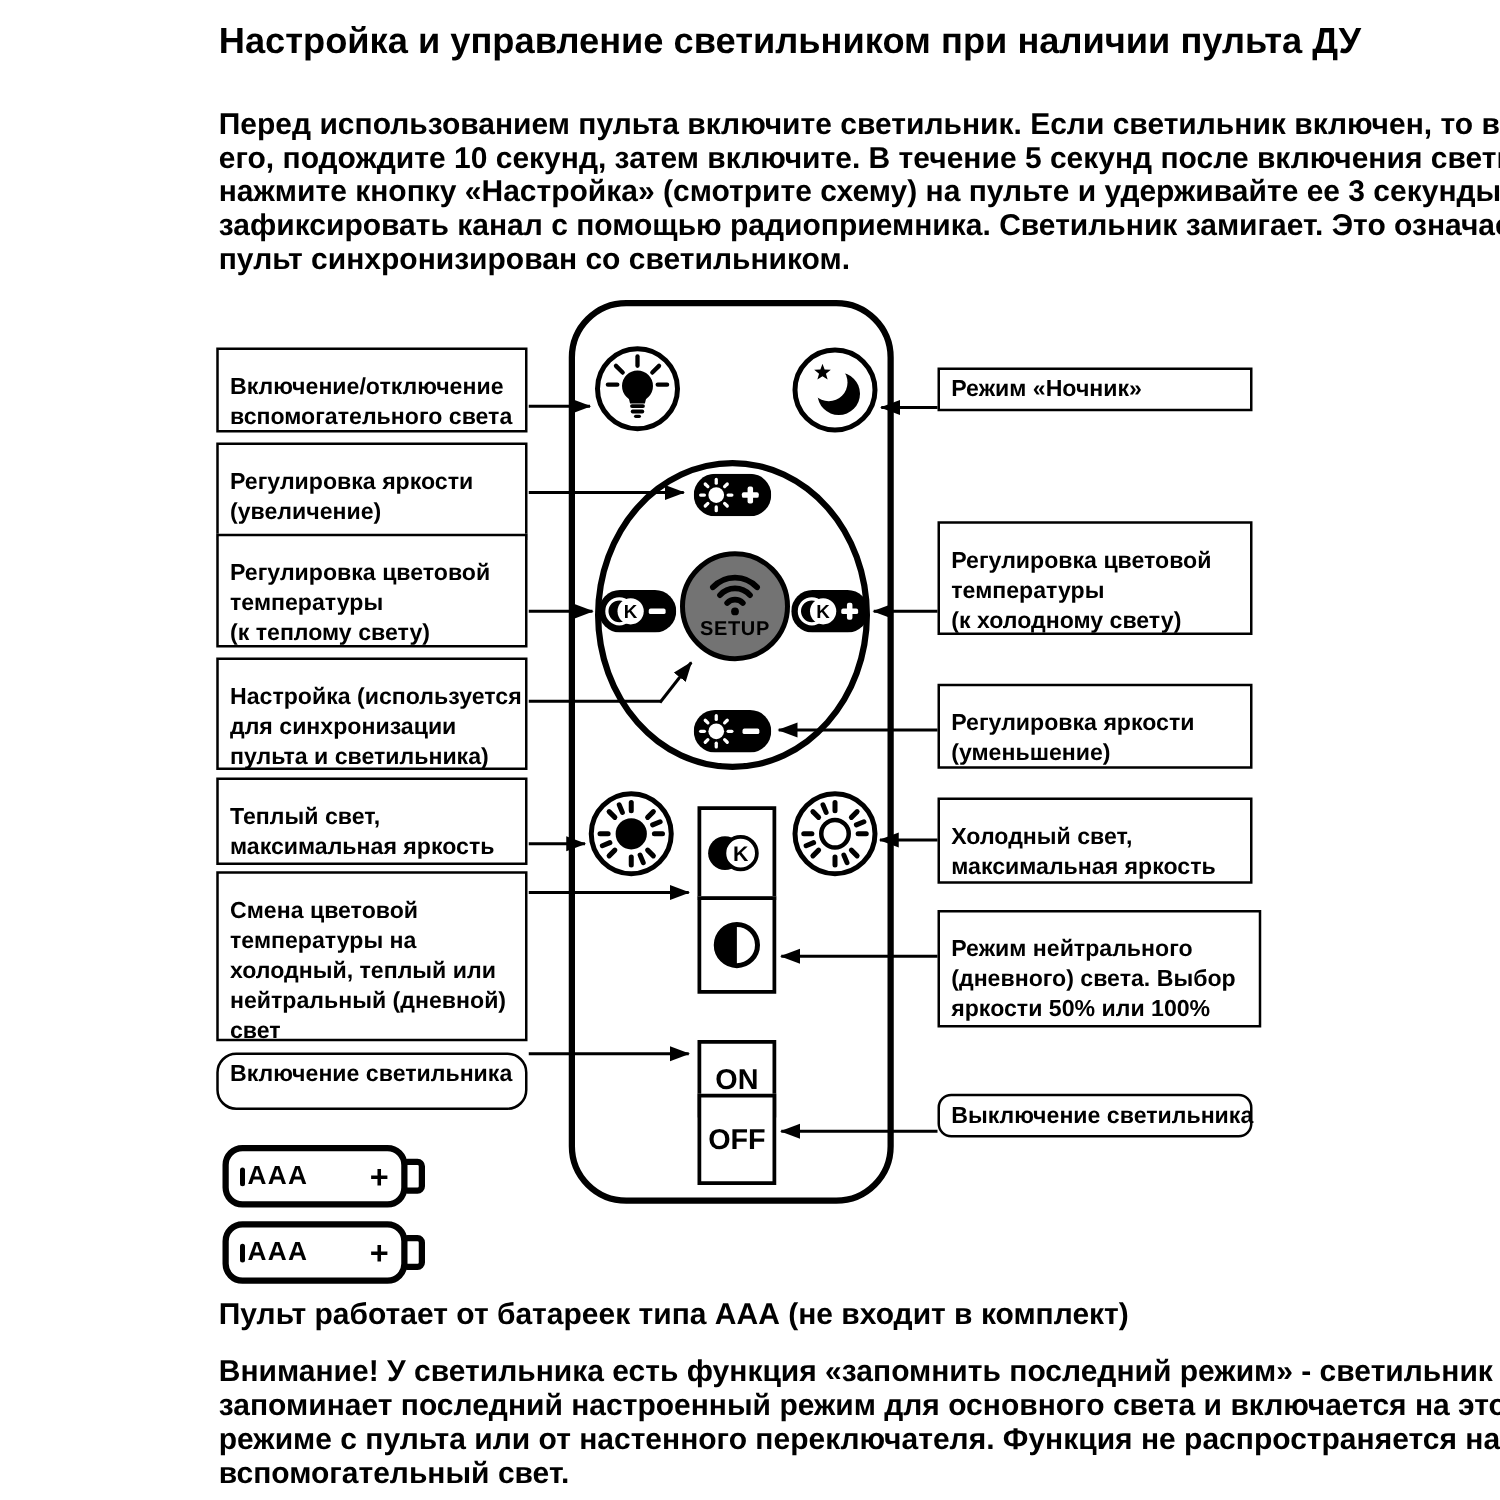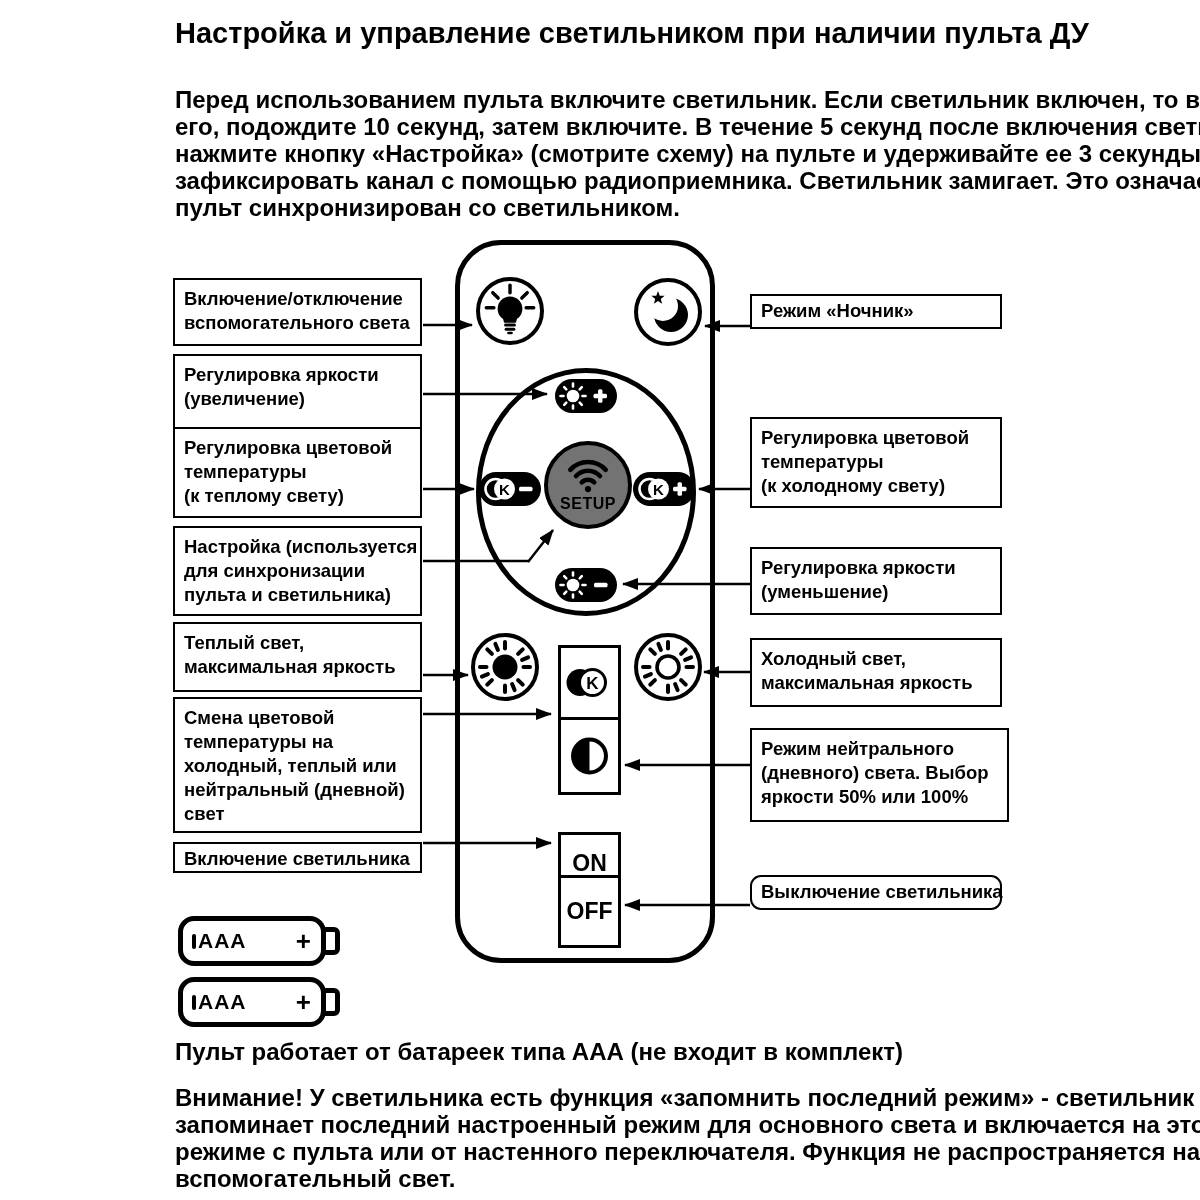--- a/index.html
+++ b/index.html
@@ -1,21 +1,21 @@
 <!DOCTYPE html>
 <html><head>
 <meta charset="utf-8">
 <style>
   html,body{margin:0;padding:0;background:#fff;}
   .page{position:relative;width:1200px;height:1200px;background:#fff;color:#000;
         font-family:"Liberation Sans","DejaVu Sans",sans-serif;font-weight:bold;overflow:hidden;}
   .title{position:absolute;left:175px;top:16px;width:860px;font-size:29px;line-height:34px;white-space:pre;}
   .bodytext{position:absolute;left:175px;font-size:24px;line-height:27px;white-space:pre;}
   .callout{position:absolute;border:2px solid #000;background:#fff;box-sizing:border-box;
-           padding:7px 9px;font-size:18.5px;line-height:24px;white-space:pre;}
+           padding:17px 9px;font-size:18.5px;line-height:24px;white-space:pre;}
   .callout.single{padding:3px 9px;}
   .remote{position:absolute;left:455px;top:240px;width:260px;height:723px;border:5px solid #000;
           border-radius:46px;box-sizing:border-box;background:#fff;}
   .btn-circle{position:absolute;border:4px solid #000;border-radius:50%;background:#fff;
               box-sizing:border-box;display:flex;align-items:center;justify-content:center;}
   .dpad{position:absolute;left:476px;top:368px;width:220px;height:248px;border:5px solid #000;
         border-radius:50%;box-sizing:border-box;background:#fff;}
   .pill{position:absolute;width:62px;height:34px;}
   .setup{position:absolute;left:544px;top:441px;width:88px;height:88px;border:4px solid #000;
          border-radius:50%;box-sizing:border-box;background:#737373;display:flex;flex-direction:column;
@@ -57,21 +57,21 @@
   <div class="callout" style="left:173px;top:526px;width:249px;height:90px;">Настройка (используется
 для синхронизации
 пульта и светильника)</div>
   <div class="callout" style="left:173px;top:622px;width:249px;height:70px;">Теплый свет,
 максимальная яркость</div>
   <div class="callout" style="left:173px;top:697px;width:249px;height:136px;">Смена цветовой
 температуры на
 холодный, теплый или
 нейтральный (дневной)
 свет</div>
-  <div class="callout single" style="left:173px;top:842px;width:249px;height:31px;">Включение светильника</div>
+  <div class="callout single" style="left:173px;top:842px;width:249px;height:46px;border-radius:16px;">Включение светильника</div>
 
   <div class="callout single" style="left:750px;top:294px;width:252px;height:35px;">Режим «Ночник»</div>
   <div class="callout" style="left:750px;top:417px;width:252px;height:91px;">Регулировка цветовой
 температуры
 (к холодному свету)</div>
   <div class="callout" style="left:750px;top:547px;width:252px;height:68px;">Регулировка яркости
 (уменьшение)</div>
   <div class="callout" style="left:750px;top:638px;width:252px;height:69px;">Холодный свет,
 максимальная яркость</div>
   <div class="callout" style="left:750px;top:728px;width:259px;height:94px;">Режим нейтрального

